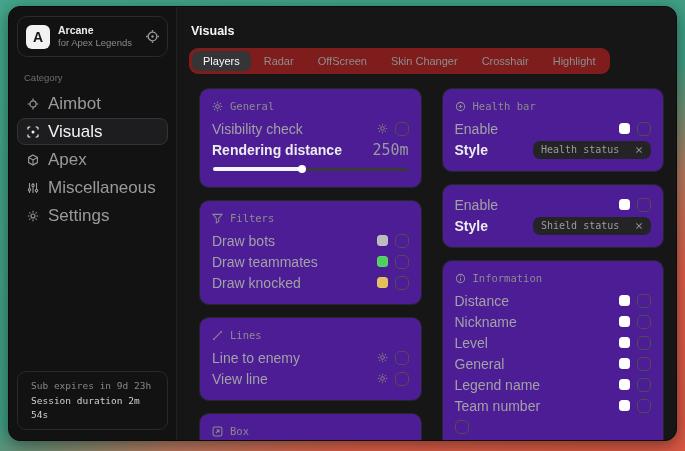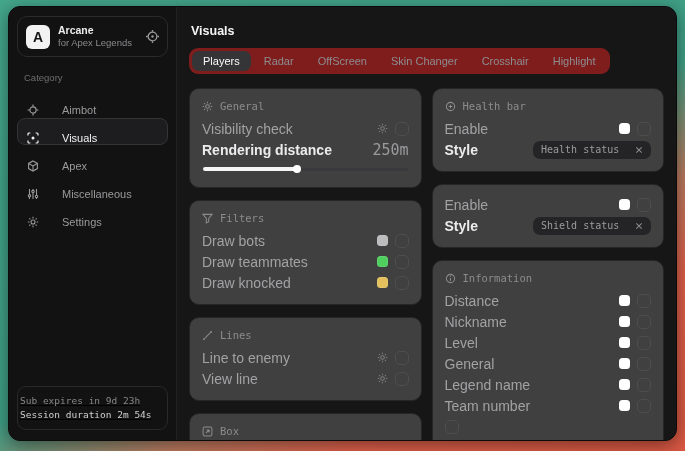--- a/index.html
+++ b/index.html
@@ -16,40 +16,40 @@
     display:flex; flex-direction:column; padding:9px 8px 10px; }
   .brand { display:flex; align-items:center; gap:8px; border:1px solid #2b2b2d;
     border-radius:10px; padding:7px 8px; }
   .logo { width:24px; height:24px; border-radius:6px; background:#f2f2f2; color:#141414;
     font-weight:bold; font-size:14px; display:flex; align-items:center; justify-content:center; }
   .brand-text { display:flex; flex-direction:column; line-height:1.25; }
   .brand-name { font-size:10.5px; font-weight:bold; color:#ececec; }
   .brand-sub { font-size:9.5px; color:#8b8b8d; }
   .brand-ico { margin-left:auto; color:#9a9a9c; display:flex; }
   .cat-label { font-size:9.5px; color:#6d6d70; margin:15px 7px 7px; }
-  .nav-item { display:flex; align-items:flex-end; gap:23px; height:27px; padding:0 9px;
-    color:#9a9a9c; font-size:11px; border:1px solid transparent; border-radius:8px;
+  .nav-item { display:flex; align-items:center; gap:9px; height:27px; padding:0 9px;
+    color:#9a9a9c; font-size:17px; border:1px solid transparent; border-radius:8px;
     margin-bottom:1px; cursor:pointer; }
   .nav-item.active { background:#1d1d1f; border-color:#343436; color:#f2f2f2; }
   .nav-item svg { flex:0 0 auto; }
-  .side-footer { margin-top:auto; border:1px solid #29292b; border-radius:9px; padding:7px 2px;
-    font-family:"DejaVu Sans Mono", monospace; line-height:1.5;text-decoration:underline; }
+  .side-footer { margin-top:auto; border:1px solid #29292b; border-radius:9px; padding:7px 13px;
+    font-family:"DejaVu Sans Mono", monospace; line-height:1.5; }
   .foot1 { font-size:9.5px; color:#87878a; }
   .foot2 { font-size:9.5px; color:#cfcfd1; }
 
   
   .main { flex:1; background:#161617; padding:13px 12px 0; display:flex; flex-direction:column; overflow:hidden; }
   .page-title { font-size:12.5px; font-weight:bold; color:#f4f4f4; margin:4px 2px 10px; }
   .tabs { display:inline-flex; align-self:flex-start; background:#7f1d1d; border-radius:9px;
     padding:3px; gap:2px; }
   .tab { font-size:11px; color:#8d8d90; padding:4px 11px; border-radius:7px; cursor:pointer; white-space:nowrap; }
   .tab.active { background:#353537; color:#fafafa; }
   .cols { display:flex; gap:10px; margin-top:14px; flex:1; overflow:hidden; }
   .col { flex:1; display:flex; flex-direction:column; gap:12px; min-width:0; }
-  .card { background:#404040; border:1px solid #262628; border-radius:10px; padding:9px 12px 11px; flex:0 0 auto; }
+  .card { background:#4c1d95; border:1px solid #262628; border-radius:10px; padding:9px 12px 11px; flex:0 0 auto;margin-left:10px; }
   .card-hd { display:flex; align-items:center; gap:7px; color:#8c8c8f;
     font-family:"DejaVu Sans Mono", monospace; font-size:10.5px; margin:2px 0 6px; }
   .row { display:flex; align-items:center; justify-content:space-between; height:21px; }
   .row-label { font-size:14px; color:#a2a2a5; }
   .row-label.bright { color:#ececee; font-weight:bold; }
   .ctrls { display:flex; align-items:center; gap:7px; }
   .swatch { width:11px; height:11px; border-radius:3.5px; border:1px solid rgba(255,255,255,.10); cursor:pointer; }
   .checkbox { width:14px; height:14px; border:1.5px solid #4e4e51; border-radius:5px;
     background:transparent; cursor:pointer; }
   .gear-btn { color:#7c7c7f; display:flex; cursor:pointer; }

